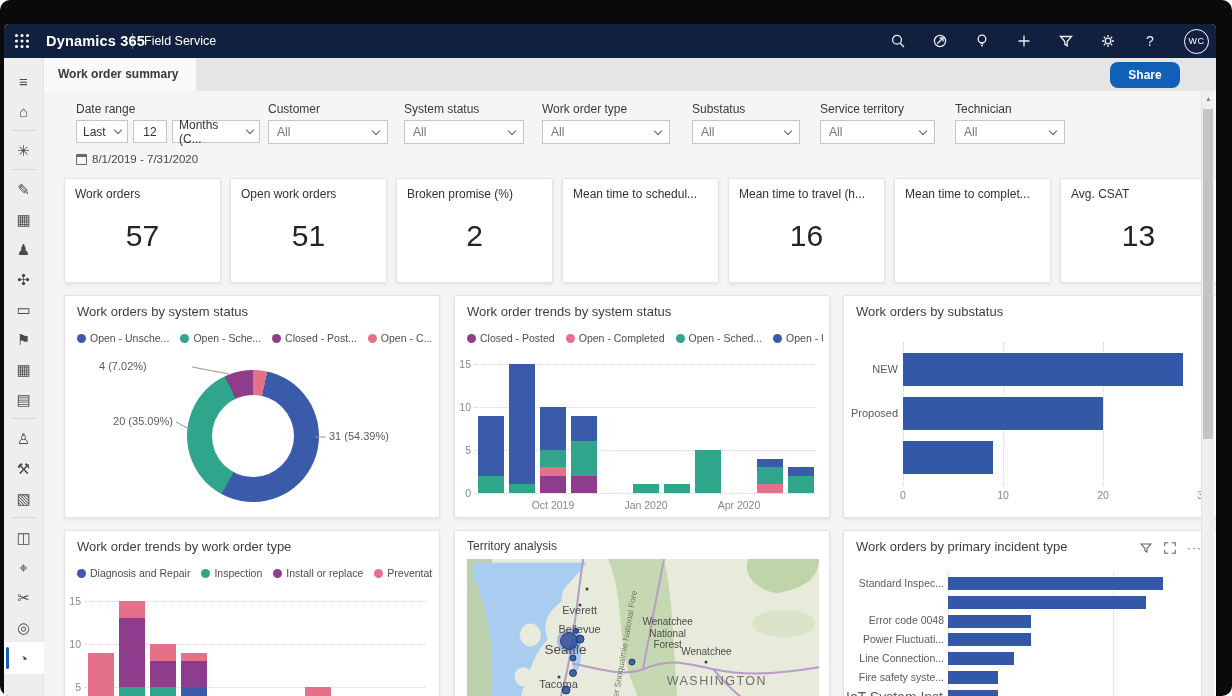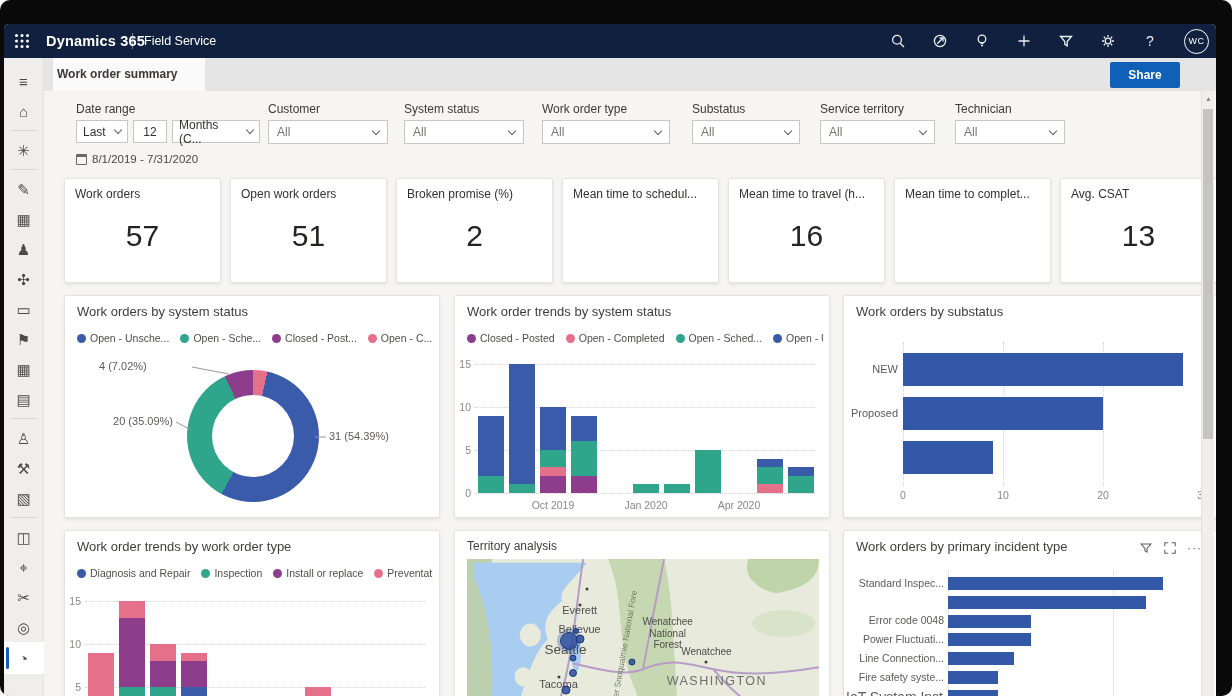--- a/index.html
+++ b/index.html
@@ -22,22 +22,22 @@
   
   .sidebar { position:absolute; left:0; top:34px; width:40px; height:654px; background:#efeeec; border-right:1px solid #e3e1df; padding-top:8px; display:flex; flex-direction:column; align-items:center; }
   .sb-item { position:relative; width:40px; height:30px; display:flex; align-items:center; justify-content:center; cursor:pointer; }
   .sb-glyph { font-size:15px; color:#4d4b49; line-height:1; }
   .sb-item.sel { background:#fff; height:32px; }
   .sb-item.sel::before { content:""; position:absolute; left:2px; top:5px; width:3px; height:22px; background:#1160b7; border-radius:2px; }
   .sb-div { width:26px; height:1px; background:#d8d6d4; margin:4px 0; }
 
   
   .tabstrip { position:absolute; left:40px; top:34px; width:1172px; height:33px; background:#e5e5e5; }
-  .tab { position:absolute; left:9px; top:0; height:33px; width:152px; background:#fafafa; color:#3a3834; font-size:12px; font-weight:bold; line-height:33px; padding-left:4px; cursor:pointer; }
-  .share { position:absolute; right:36px; top:4px; width:70px; height:26px; background:#1160b7; color:#fff; font-size:12px; font-weight:bold; text-align:center; line-height:26px; border-radius:2px; cursor:pointer; }
+  .tab { position:absolute; left:0; top:0; height:33px; width:152px; background:#fafafa; color:#3a3834; font-size:12px; font-weight:bold; line-height:33px; padding-left:14px; cursor:pointer; }
+  .share { position:absolute; right:36px; top:4px; width:70px; height:26px; background:#1160b7; color:#fff; font-size:12px; font-weight:bold; text-align:center; line-height:26px; border-radius:8px; cursor:pointer; }
 
   
   .dash { position:absolute; left:40px; top:67px; width:1172px; height:621px; background:#f6f5f4; }
   .flt-label { position:absolute; top:11px; font-size:12px; color:#3b3a39; }
   .dd { position:absolute; top:29px; height:24px; background:#fff; border:1px solid #c8c6c4; display:flex; align-items:center; padding:0 8px; justify-content:space-between; cursor:pointer; }
   .dd .val { font-size:12px; color:#767472; }
   .chev { width:6px; height:6px; border-right:1.2px solid #605e5c; border-bottom:1.2px solid #605e5c; transform:rotate(45deg); margin-top:-3px; flex:none; margin-left:6px; }
   .dbox { position:absolute; top:29px; height:23px; background:#fff; border:1px solid #c8c6c4; display:flex; align-items:center; justify-content:space-between; padding:0 6px; font-size:12px; color:#323130; cursor:pointer; }
   .datespan { position:absolute; left:32px; top:62px; font-size:11.5px; color:#494745; display:flex; gap:5px; align-items:center; }
   .cal-ic { width:11px; height:11px; border:1.2px solid #6a6866; border-top-width:3px; border-radius:1px; }

